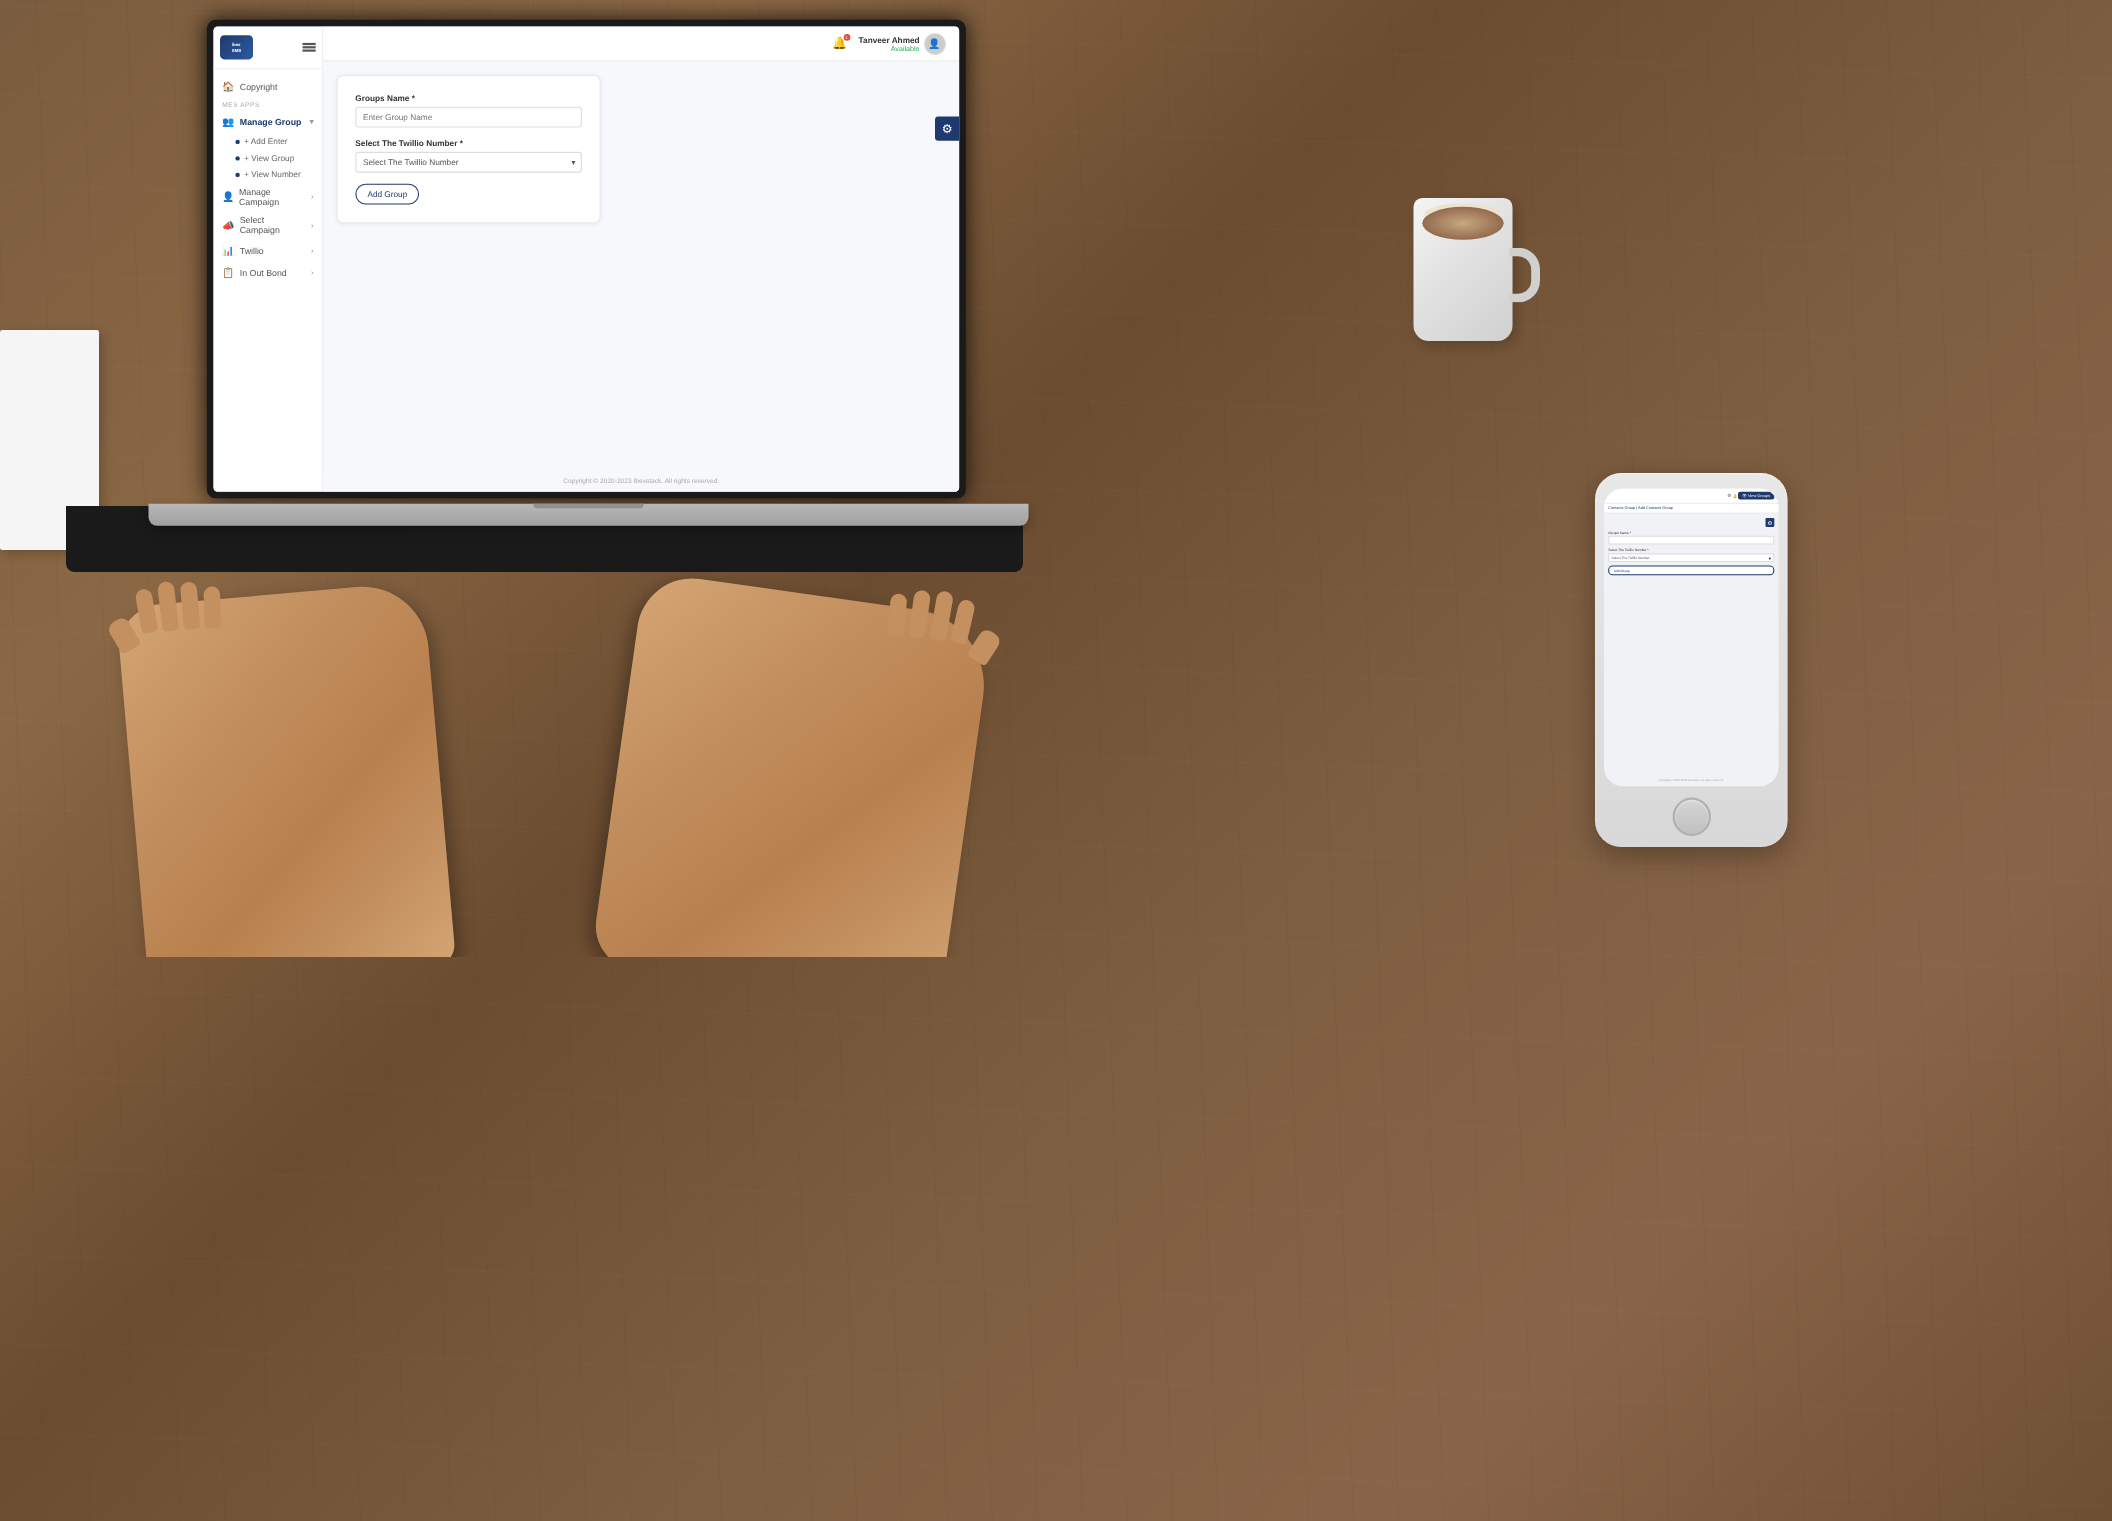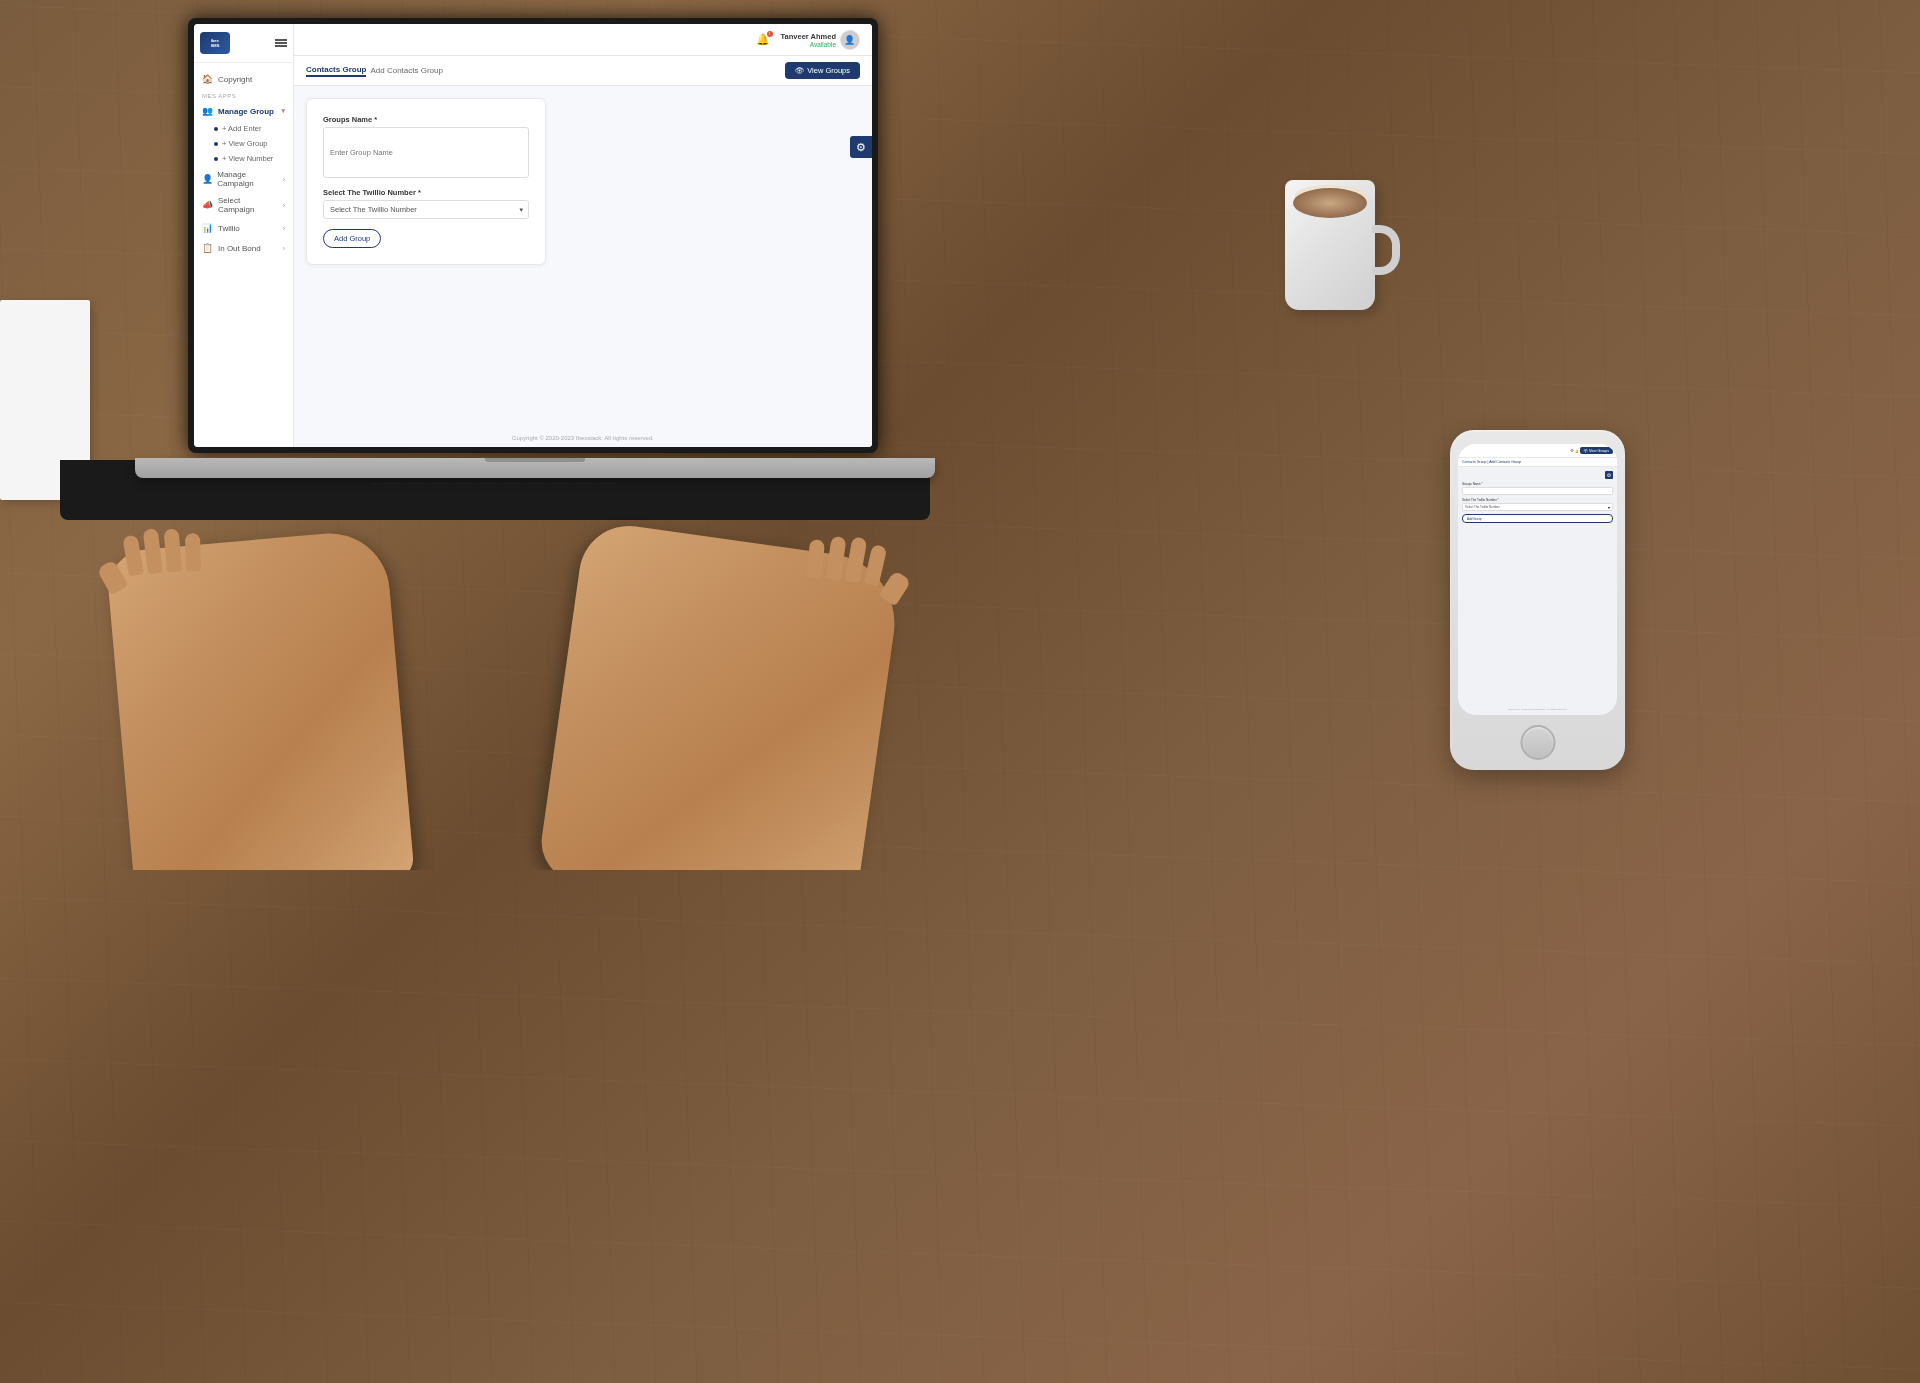--- a/index.html
+++ b/index.html
@@ -312,21 +312,21 @@
     .form-label {
       font-size: 7.5px;
       color: #333;
       font-weight: 600;
       margin-bottom: 3px;
       display: block;
     }
 
     .form-input {
       width: 100%;
-      padding: 20px 6px;
+      padding: 4px 6px;
       border: 1px solid #ddd;
       border-radius: 3px;
       font-size: 7.5px;
       color: #999;
       background: #fff;
       outline: none;
     }
 
     .form-select {
       width: 100%;
@@ -734,30 +734,20 @@
               <div class="user-text">
                 <div class="user-name">Tanveer Ahmed</div>
                 <div class="user-status">Available</div>
               </div>
               <div class="user-avatar">
                 <span>👤</span>
               </div>
             </div>
           </div>
 
-          <div class="page-header">
-            <div class="breadcrumbs">
-              <span class="breadcrumb-item active">Contacts Group</span>
-              <span class="breadcrumb-item">Add Contacts Group</span>
-            </div>
-            <button class="view-groups-btn">
-              <span>👁</span>
-              <span>View Groups</span>
-            </button>
-          </div>
 
           <div class="page-content">
 
             <div class="settings-gear">⚙</div>
 
             <div class="form-card">
 
               <div class="form-group">
                 <label class="form-label">Groups Name *</label>
                 <input type="text" class="form-input" placeholder="Enter Group Name" style="">

